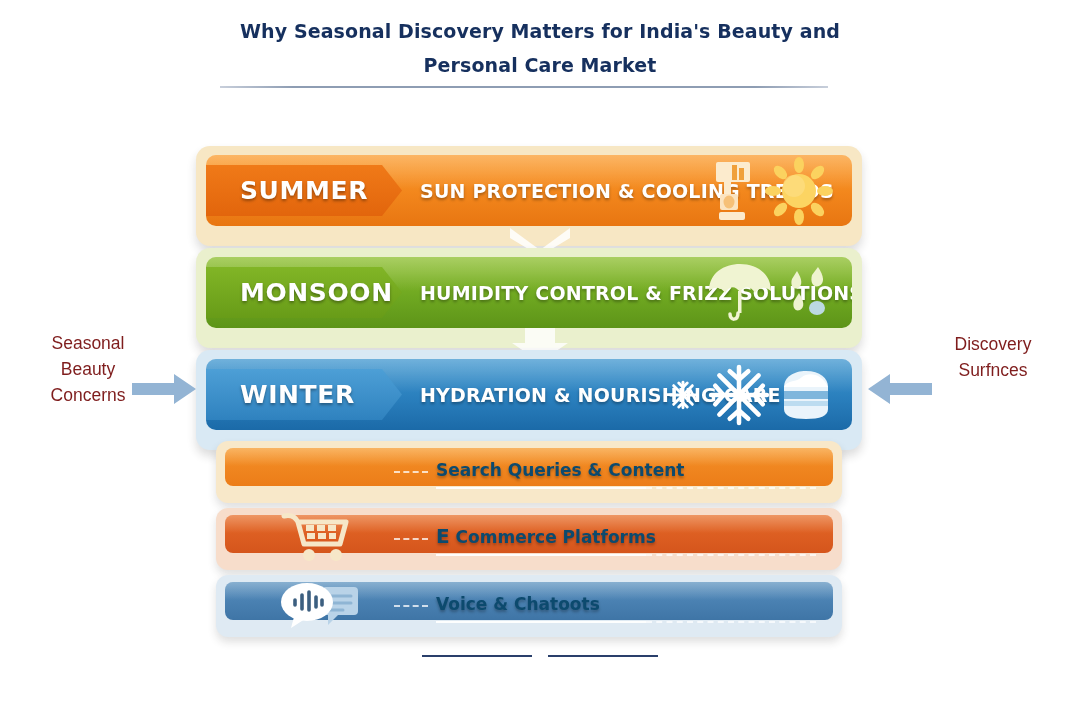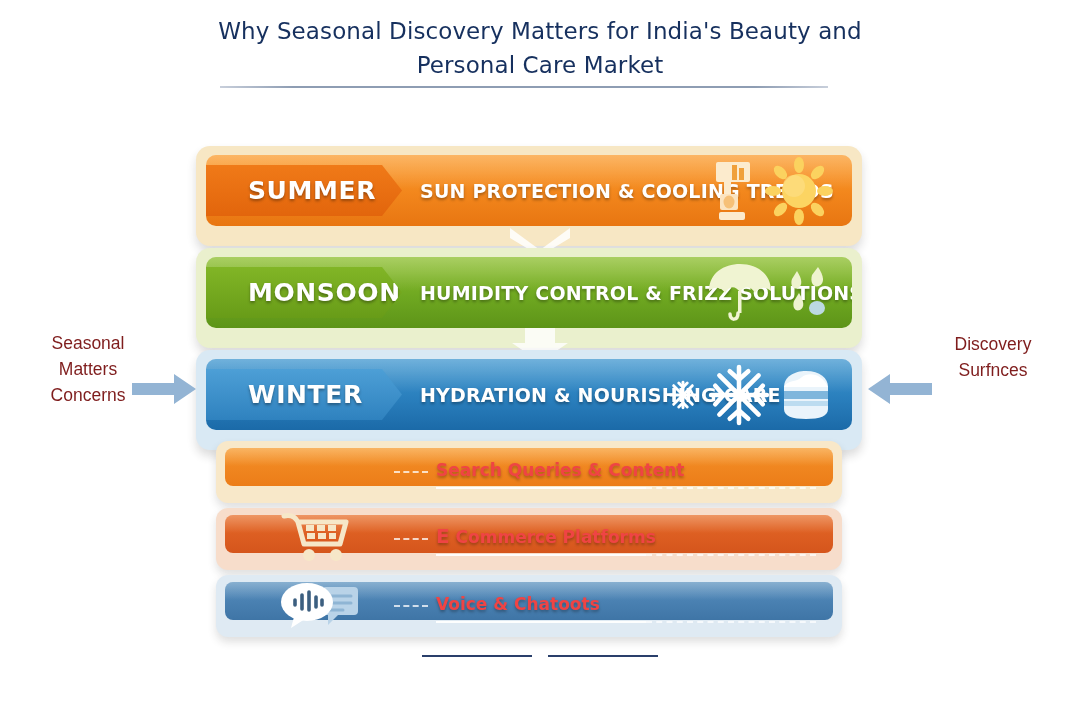--- a/index.html
+++ b/index.html
@@ -7,21 +7,21 @@
     width:1080px;height:720px;background:#ffffff;overflow:hidden;
     font-family:"Liberation Sans","DejaVu Sans",sans-serif;
     position:relative;
   }
   #stage{position:absolute;inset:0;}
 
   
   .title-wrap{position:absolute;left:0;top:14px;width:1080px;text-align:center;}
   .title-line{
     font-family:"DejaVu Sans","Liberation Sans",sans-serif;
-    font-weight:normal;font-size:23px;line-height:34px;
+    font-weight:bold;font-size:19px;line-height:34px;
     color:#16305e;letter-spacing:.1px;
   }
   .title-rule{
     position:absolute;left:220px;top:86px;width:608px;height:2px;
     background:linear-gradient(90deg,#c8cfdb 0%,#8e9db3 12%,#8e9db3 88%,#c8cfdb 100%);
   }
 
   
   .bar{position:absolute;left:196px;width:666px;}
   .bar-frame{
@@ -33,21 +33,21 @@
     border-radius:10px;overflow:hidden;
   }
   .gloss{
     position:absolute;left:0;right:0;top:0;height:48%;
     background:linear-gradient(180deg,rgba(255,255,255,.26),rgba(255,255,255,0));
     pointer-events:none;
   }
   .ribbon{
     position:absolute;left:0;top:10px;height:calc(100% - 20px);width:196px;
     clip-path:polygon(0 0,176px 0,196px 50%,176px 100%,0 100%);
-    display:flex;align-items:center;padding-left:8px;
+    display:flex;align-items:center;
   }
   .ribbon-text{
     color:#ffffff;font-weight:bold;font-size:25px;letter-spacing:.6px;
     padding-left:34px;
     text-shadow:0 2px 3px rgba(0,0,0,.35);
     font-family:"DejaVu Sans","Liberation Sans",sans-serif;
   }
   .bar-caption{
     position:absolute;left:214px;top:50%;transform:translateY(-50%);
     color:#ffffff;font-weight:bold;font-size:19px;letter-spacing:.2px;
@@ -82,21 +82,21 @@
       box-shadow:0 5px 9px rgba(40,40,40,.15);}
   .cbar-inner{position:absolute;left:9px;right:9px;top:7px;bottom:17px;
       border-radius:8px;overflow:hidden;}
   .cbar-icon{position:absolute;left:62px;top:50%;transform:translateY(-50%);}
   .cbar-dash{
     position:absolute;left:178px;top:50%;transform:translateY(-50%);
     width:34px;height:0;border-top:2px dashed rgba(255,255,255,.75);
   }
   .cbar-label{
     position:absolute;left:220px;top:50%;transform:translateY(-62%);
-    color:#ef4444;font-weight:bold;font-size:17px;
+    color:#0c4a6e;font-weight:bold;font-size:17px;
     text-shadow:0 2px 3px rgba(0,0,0,.3);
     font-family:"DejaVu Sans","Liberation Sans",sans-serif;white-space:nowrap;
   }
   .cbar-label .lead{font-size:20px;}
   .cbar-underline{
     position:absolute;left:220px;right:26px;top:calc(50% + 15px);height:2px;
     background:linear-gradient(90deg,rgba(255,255,255,.95) 0,rgba(255,255,255,.95) 210px,
                rgba(255,255,255,0) 210px);
   }
   .cbar-underline-dash{
@@ -323,21 +323,21 @@
       </svg>
     </div>
     <div class="cbar-dash"></div>
     <div class="cbar-label">Voice &amp; Chatoots</div>
     <div class="cbar-underline"></div>
     <div class="cbar-underline-dash"></div>
   </div>
 
   <div class="side side-left">
     <div>Seasonal</div>
-    <div>Matters</div>
+    <div>Beauty</div>
     <div>Concerns</div>
   </div>
   <svg class="arrow-l" width="64" height="30" viewBox="0 0 64 30">
     <path d="M0 9 H42 V0 L64 15 L42 30 V21 H0 Z" fill="#93b4d4"></path>
   </svg>
 
   <div class="side side-right">
     <div>Discovery</div>
     <div>Surfnces</div>
   </div>

